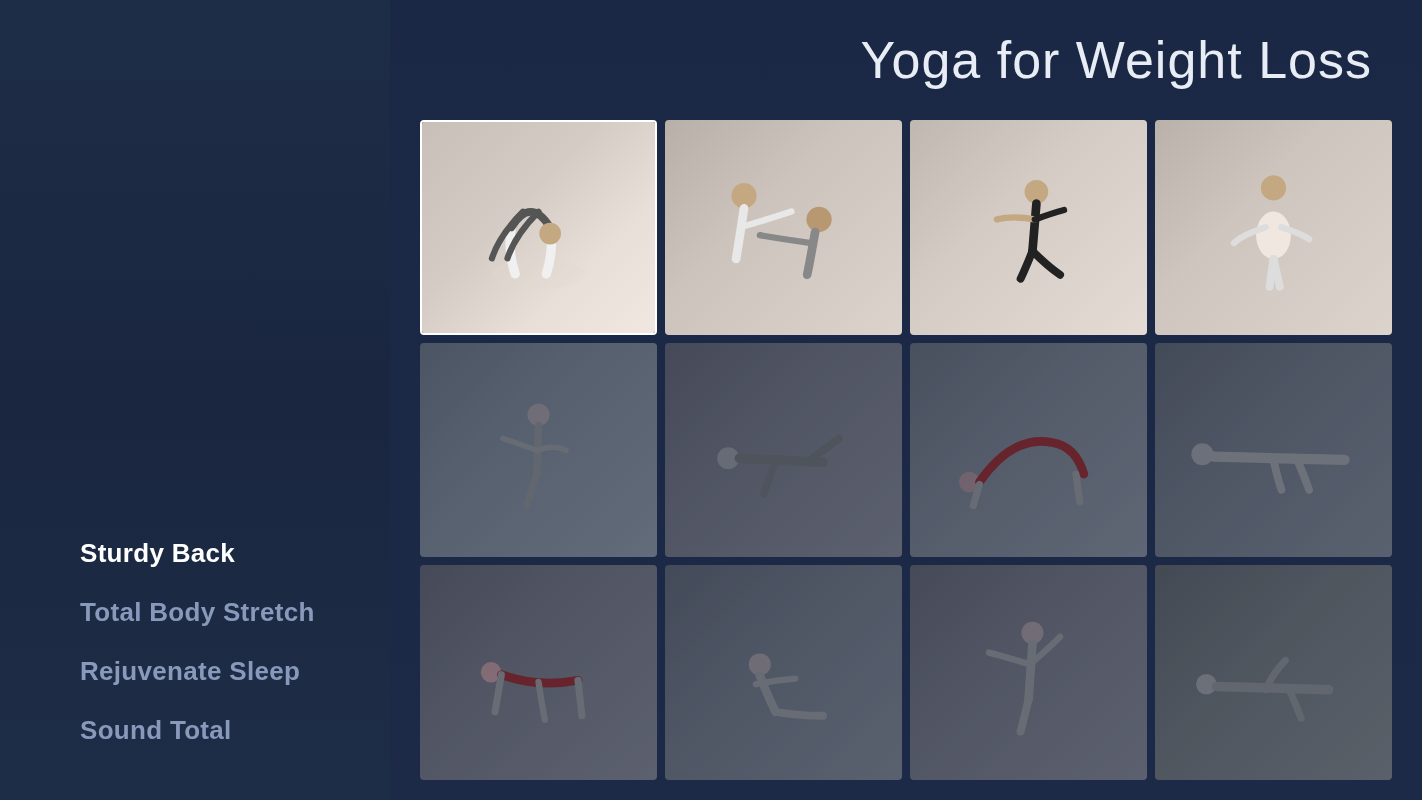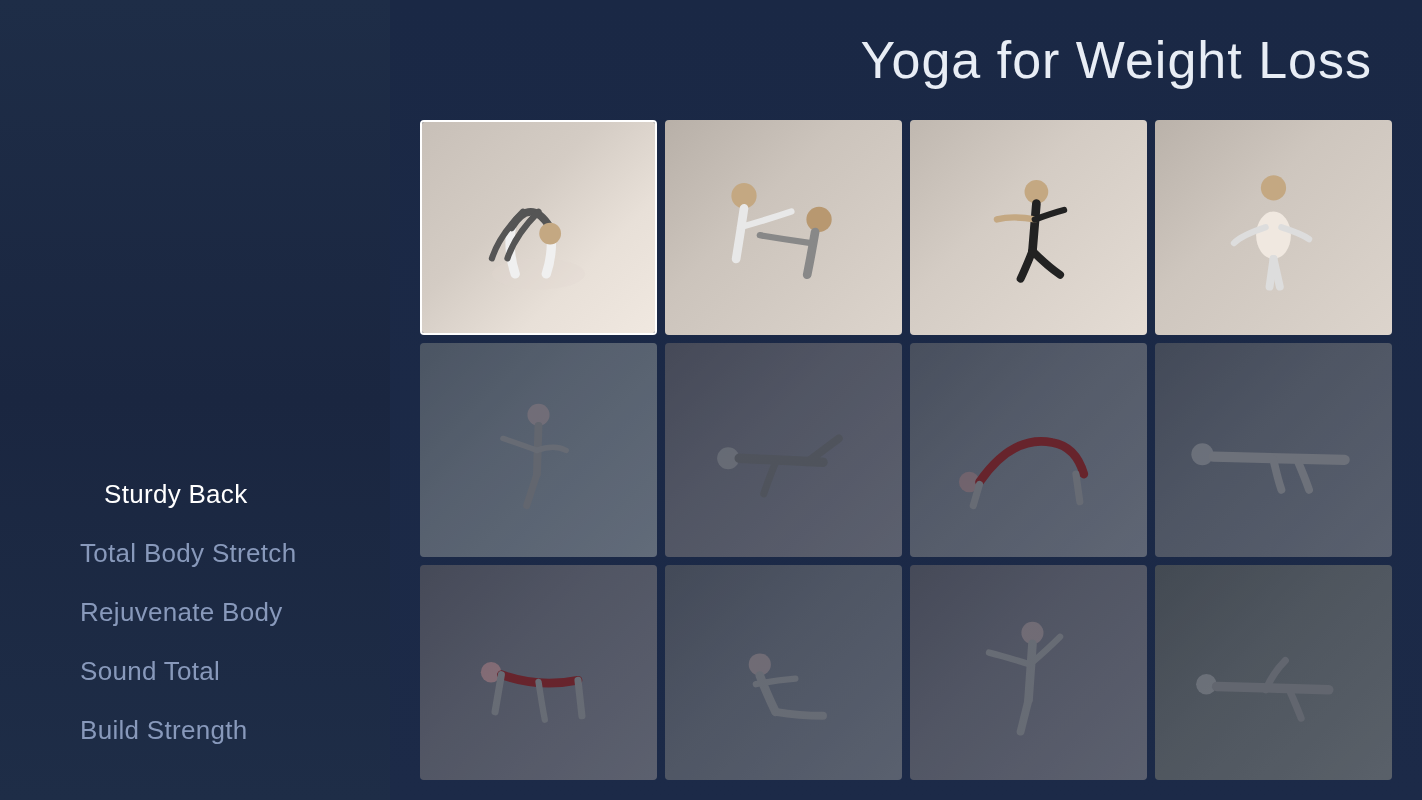--- a/index.html
+++ b/index.html
@@ -31,28 +31,27 @@
     }
 
     .sidebar-item {
       padding: 14px 0;
       cursor: pointer;
     }
 
     .sidebar-item-label {
       font-size: 26px;
       color: #8899bb;
-      font-weight: 400;
+      font-weight: 700;
       letter-spacing: 0.3px;
     }
 
     .sidebar-item.active .sidebar-item-label {
       color: #ffffff;
-      font-weight: 400;
-      margin-left: 24px;
+      font-weight: 700;
     }
 
     
     .main-content {
       flex: 1;
       height: 800px;
       background: linear-gradient(180deg, #1a2845 0%, #1c2a48 100%);
       display: flex;
       flex-direction: column;
       padding: 30px 30px 20px 30px;
@@ -136,27 +135,24 @@
 
 <aside class="sidebar">
   <nav>
     <div class="sidebar-item active">
       <span class="sidebar-item-label">Sturdy Back</span>
     </div>
     <div class="sidebar-item">
       <span class="sidebar-item-label">Total Body Stretch</span>
     </div>
     <div class="sidebar-item">
-      <span class="sidebar-item-label">Rejuvenate Body</span>
+      <span class="sidebar-item-label">Rejuvenate Sleep</span>
     </div>
     <div class="sidebar-item">
       <span class="sidebar-item-label">Sound Total</span>
-    </div>
-    <div class="sidebar-item">
-      <span class="sidebar-item-label">Build Strength</span>
     </div>
   </nav>
 </aside>
 
 <main class="main-content">
   <h1 class="page-title">Yoga for Weight Loss</h1>
 
   <div class="video-grid">
 
     <div class="video-card active card-r1c1">

